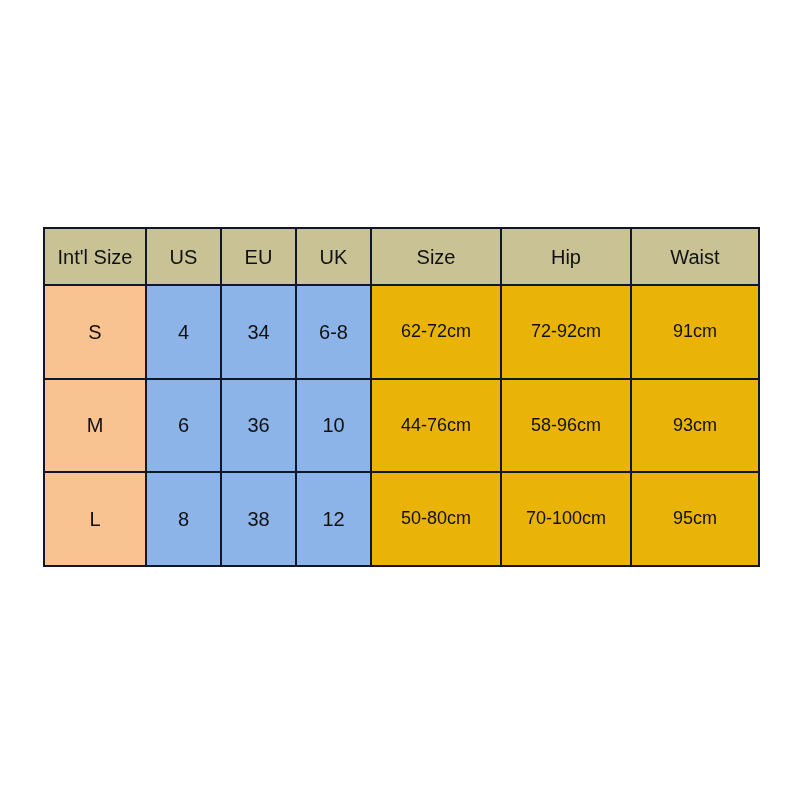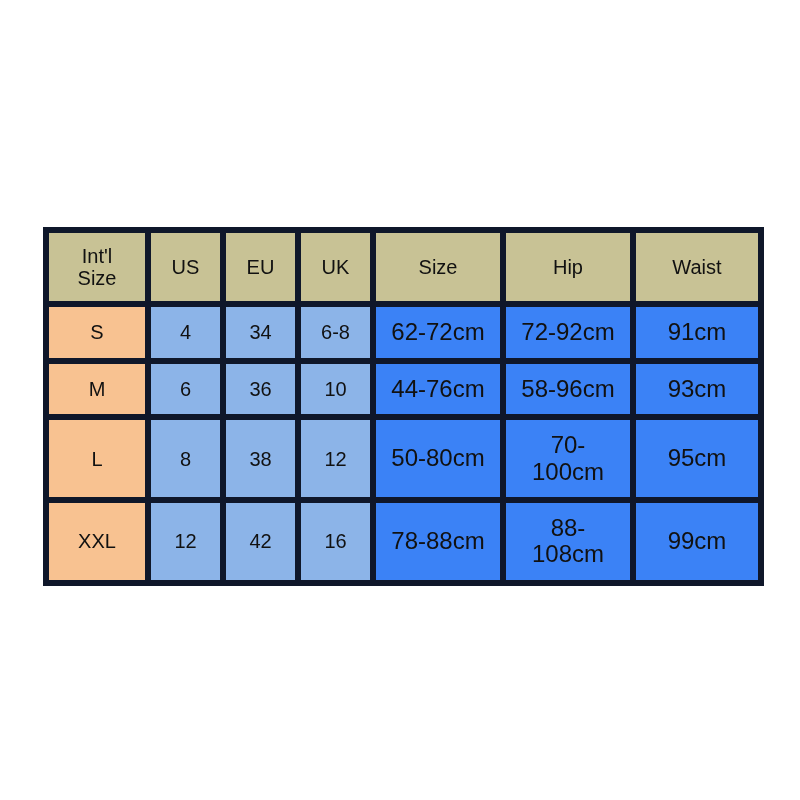--- a/index.html
+++ b/index.html
@@ -30,21 +30,21 @@
   table.size-chart {
     width: 715px;
     height: 340px;
     border-collapse: collapse;
     table-layout: fixed;
     background: #ffffff;
   }
 
   table.size-chart th,
   table.size-chart td {
-    border: 6px solid #0f172a;
+    border: 2px solid #0f172a;
     text-align: center;
     vertical-align: middle;
     color: #111111;
     font-weight: 400;
     line-height: 1.1;
     padding: 12px;
   }
 
   
   col.c-size   { width: 102px; }
@@ -67,22 +67,22 @@
     background: #f8c291;
     font-size: 20px;
   }
 
   td.cell-num {
     background: #8cb4e8;
     font-size: 20px;
   }
 
   td.cell-meas {
-    background: #3b82f6;
-    font-size: 24px;
+    background: #eab308;
+    font-size: 18px;
     margin-left: 39px;
   }
 </style>
 </head>
 <body>
 
 <div id="page">
 
   <div id="size-chart-wrap">
     <table class="size-chart">
@@ -129,26 +129,17 @@
         </tr>
         <tr>
           <td class="cell-size">L</td>
           <td class="cell-num">8</td>
           <td class="cell-num">38</td>
           <td class="cell-num">12</td>
           <td class="cell-meas">50-80cm</td>
           <td class="cell-meas">70-100cm</td>
           <td class="cell-meas">95cm</td>
         </tr>
-        <tr>
-          <td class="cell-size">XXL</td>
-          <td class="cell-num">12</td>
-          <td class="cell-num">42</td>
-          <td class="cell-num">16</td>
-          <td class="cell-meas">78-88cm</td>
-          <td class="cell-meas">88-108cm</td>
-          <td class="cell-meas">99cm</td>
-        </tr>
       </tbody>
     </table>
   </div>
 
 </div>
 
 </body></html>

